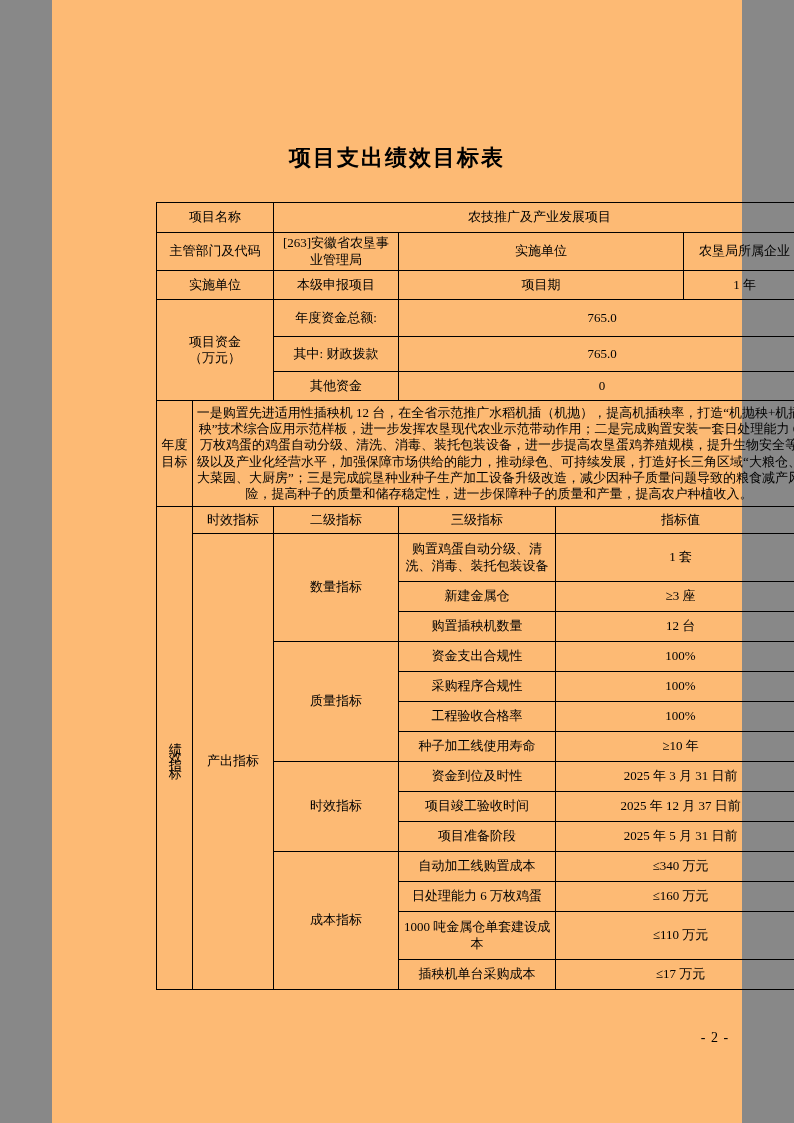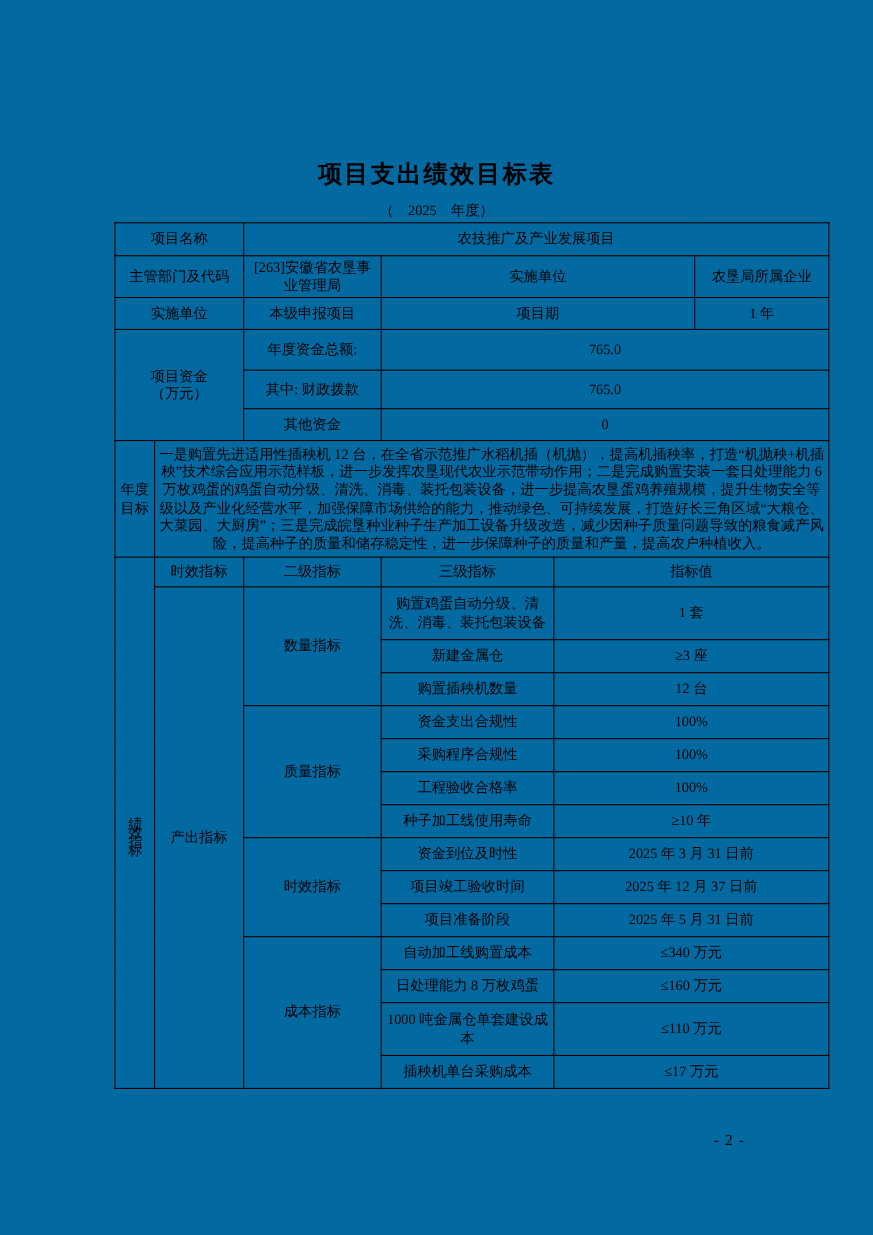--- a/index.html
+++ b/index.html
@@ -1,17 +1,17 @@
 <!DOCTYPE html>
 <html><head>
 <meta charset="utf-8">
 <style>
   html,body{margin:0;padding:0;background:#888;}
   .page{
-    width:794px;height:1123px;position:relative;background:#0369a1;
+    width:690px;height:1123px;position:relative;background:#fdba74;
     margin:0 auto;color:#000;
     font-family:"Liberation Serif","DejaVu Serif",serif;
   }
   .title{
     position:absolute;top:143px;left:0;width:100%;text-align:center;
     font-size:22px;font-weight:bold;letter-spacing:2px;
   }
   .subtitle{
     position:absolute;top:182px;left:0;width:100%;text-align:center;
     font-size:13px;
@@ -45,21 +45,20 @@
     position:absolute;top:1030px;left:633px;width:60px;text-align:center;
     font-size:14px;letter-spacing:1px;
   }
 </style>
 </head>
 <body>
 
 <div class="page">
 
   <div class="title">项目支出绩效目标表</div>
-  <div class="subtitle">（　2025　年度）</div>
 
   <table class="main">
     <colgroup>
       <col class="c0">
         <col class="c1">
         <col class="c2">
         <col class="c3">
         <col class="c4">
         <col class="c5">
     </colgroup>
@@ -160,21 +159,21 @@
       <td>项目准备阶段</td>
       <td colspan="2">2025 年 5 月 31 日前</td>
     </tr>
 
     <tr class="h30">
       <td rowspan="4">成本指标</td>
       <td>自动加工线购置成本</td>
       <td colspan="2">≤340 万元</td>
     </tr>
     <tr class="h30">
-      <td>日处理能力 8 万枚鸡蛋</td>
+      <td>日处理能力 6 万枚鸡蛋</td>
       <td colspan="2">≤160 万元</td>
     </tr>
     <tr class="h48">
       <td class="fs12">1000 吨金属仓单套建设成本</td>
       <td colspan="2">≤110 万元</td>
     </tr>
     <tr class="h30">
       <td>插秧机单台采购成本</td>
       <td colspan="2">≤17 万元</td>
     </tr>

